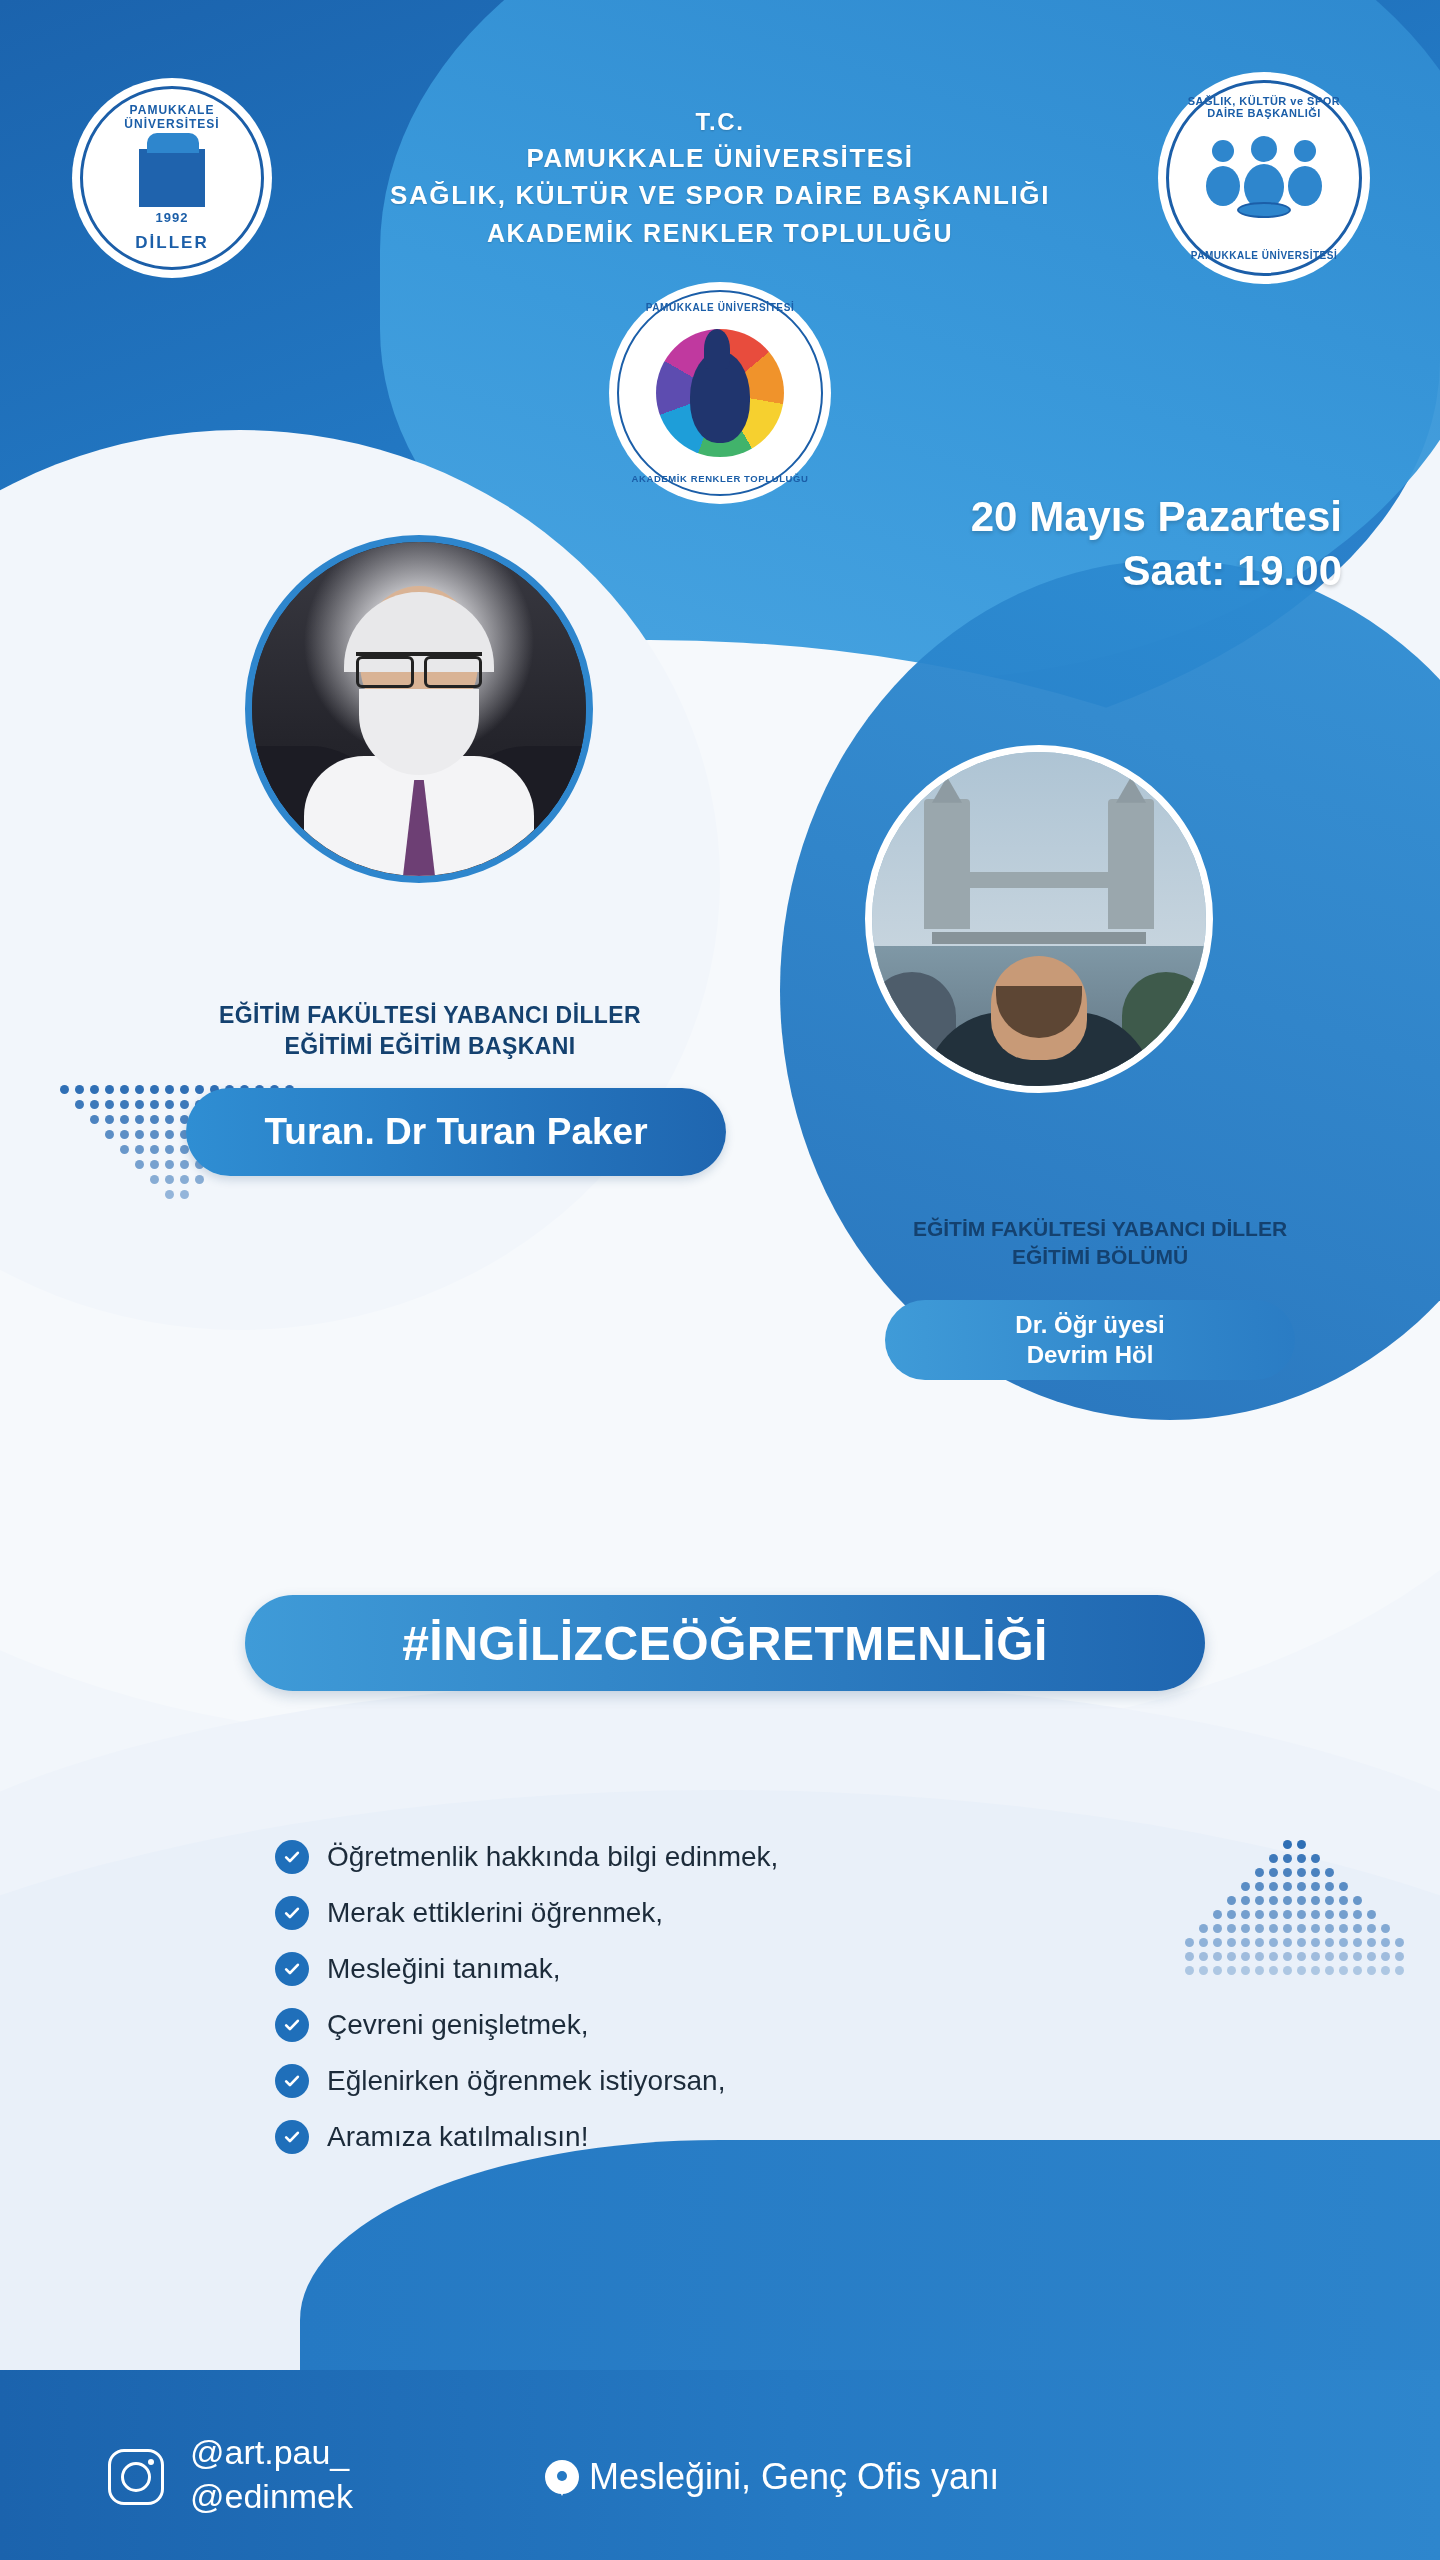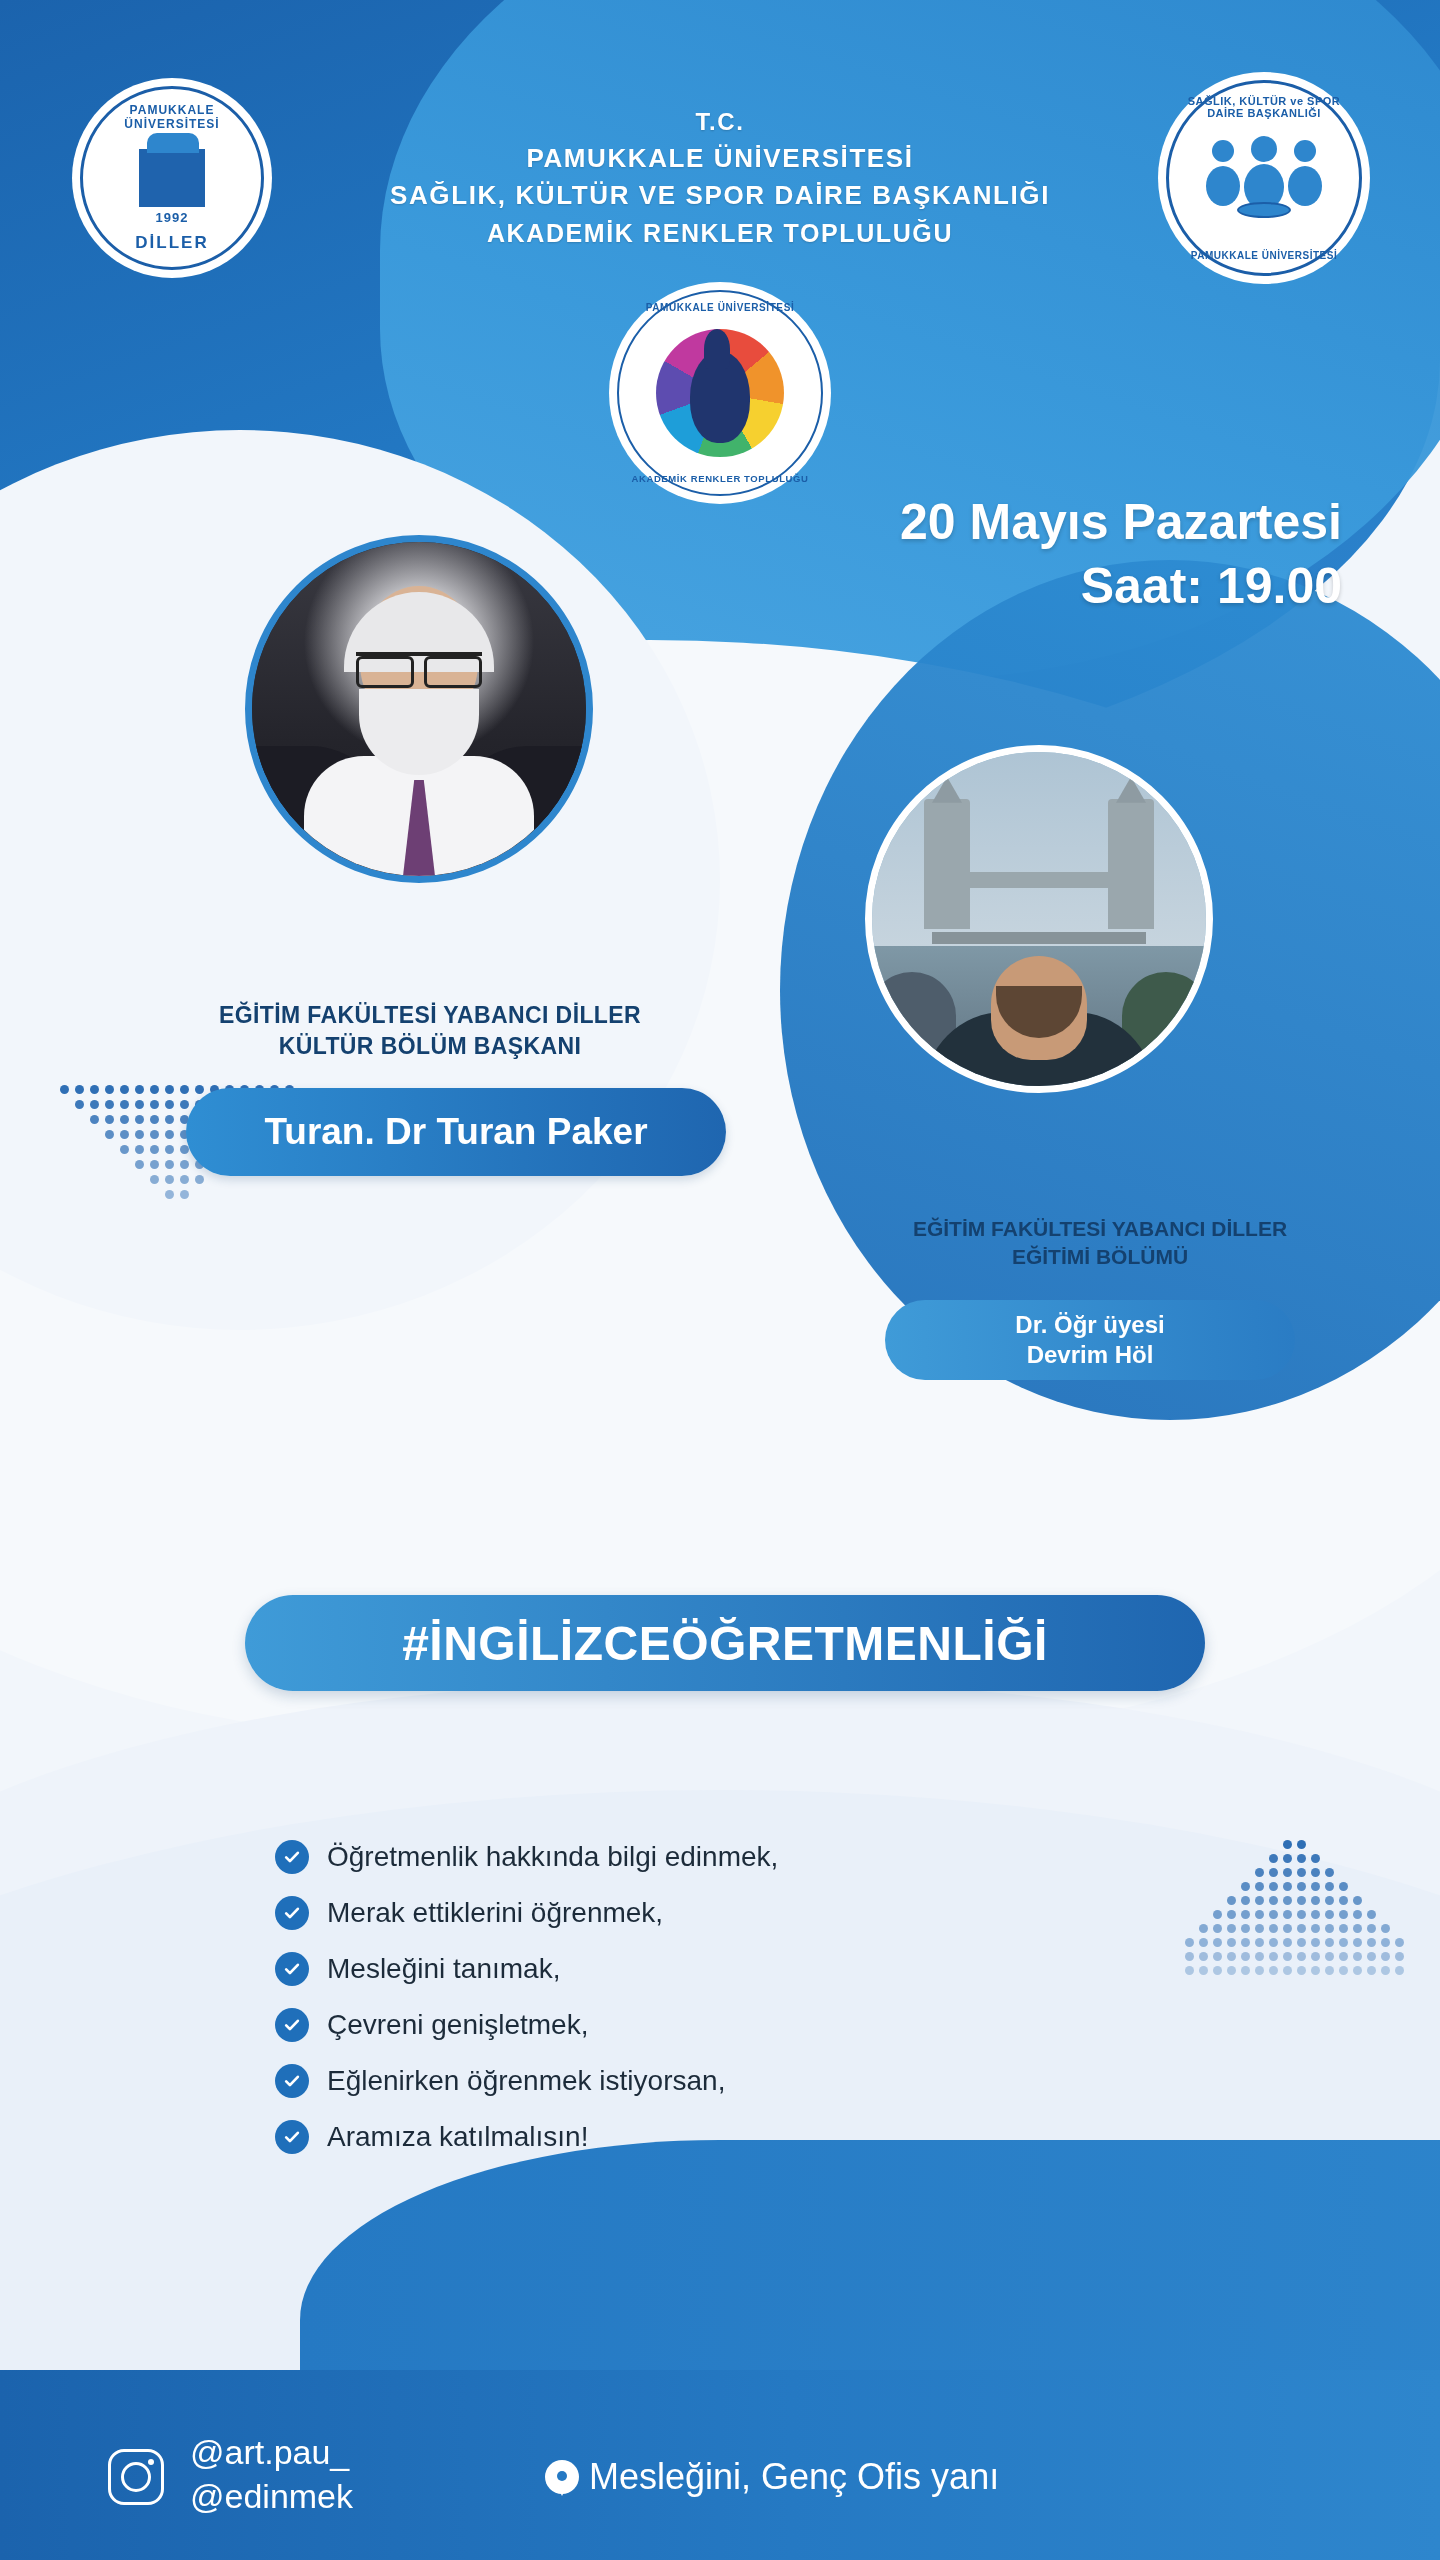--- a/index.html
+++ b/index.html
@@ -164,21 +164,21 @@
   .club-logo .txt-top,.club-logo .txt-bot{
     position:absolute; width:100%; text-align:center; color:#1b5ea8;
     font-size:10px; font-weight:bold; letter-spacing:0.6px;
   }
   .club-logo .txt-top{ top:10px; }
   .club-logo .txt-bot{ bottom:10px; font-size:9.5px; }
 
   
   .date-block {
     position:absolute; right:98px; top:490px; text-align:right;
-    color:#ffffff; font-size:50px; font-weight:bold; line-height:1.28;
+    color:#ffffff; font-size:42px; font-weight:bold; line-height:1.28;
     text-shadow:0 2px 4px rgba(0,0,0,.2);
   }
 
   
   .photo1 {
     position:absolute; left:245px; top:535px; width:348px; height:348px;
     border-radius:50%; overflow:hidden;
     border:7px solid #2e86cd;
     background:#2a2a30;
   }
@@ -626,21 +626,21 @@
     <div class="shirt"></div>
     <div class="tie"></div>
     <div class="face"></div>
     <div class="beard"></div>
     <div class="hair"></div>
     <div class="glasses"></div>
   </div>
 
   <div class="role1">
     <div>EĞİTİM FAKÜLTESİ YABANCI DİLLER</div>
-    <div>KÜLTÜR BÖLÜM BAŞKANI</div>
+    <div>EĞİTİMİ EĞİTİM BAŞKANI</div>
   </div>
   <div class="pill1">
     <span>Turan. Dr Turan Paker</span>
   </div>
 
   <div class="photo2">
     <div class="sky"></div>
     <div class="water"></div>
     <div class="span"></div>
     <div class="span2"></div>

